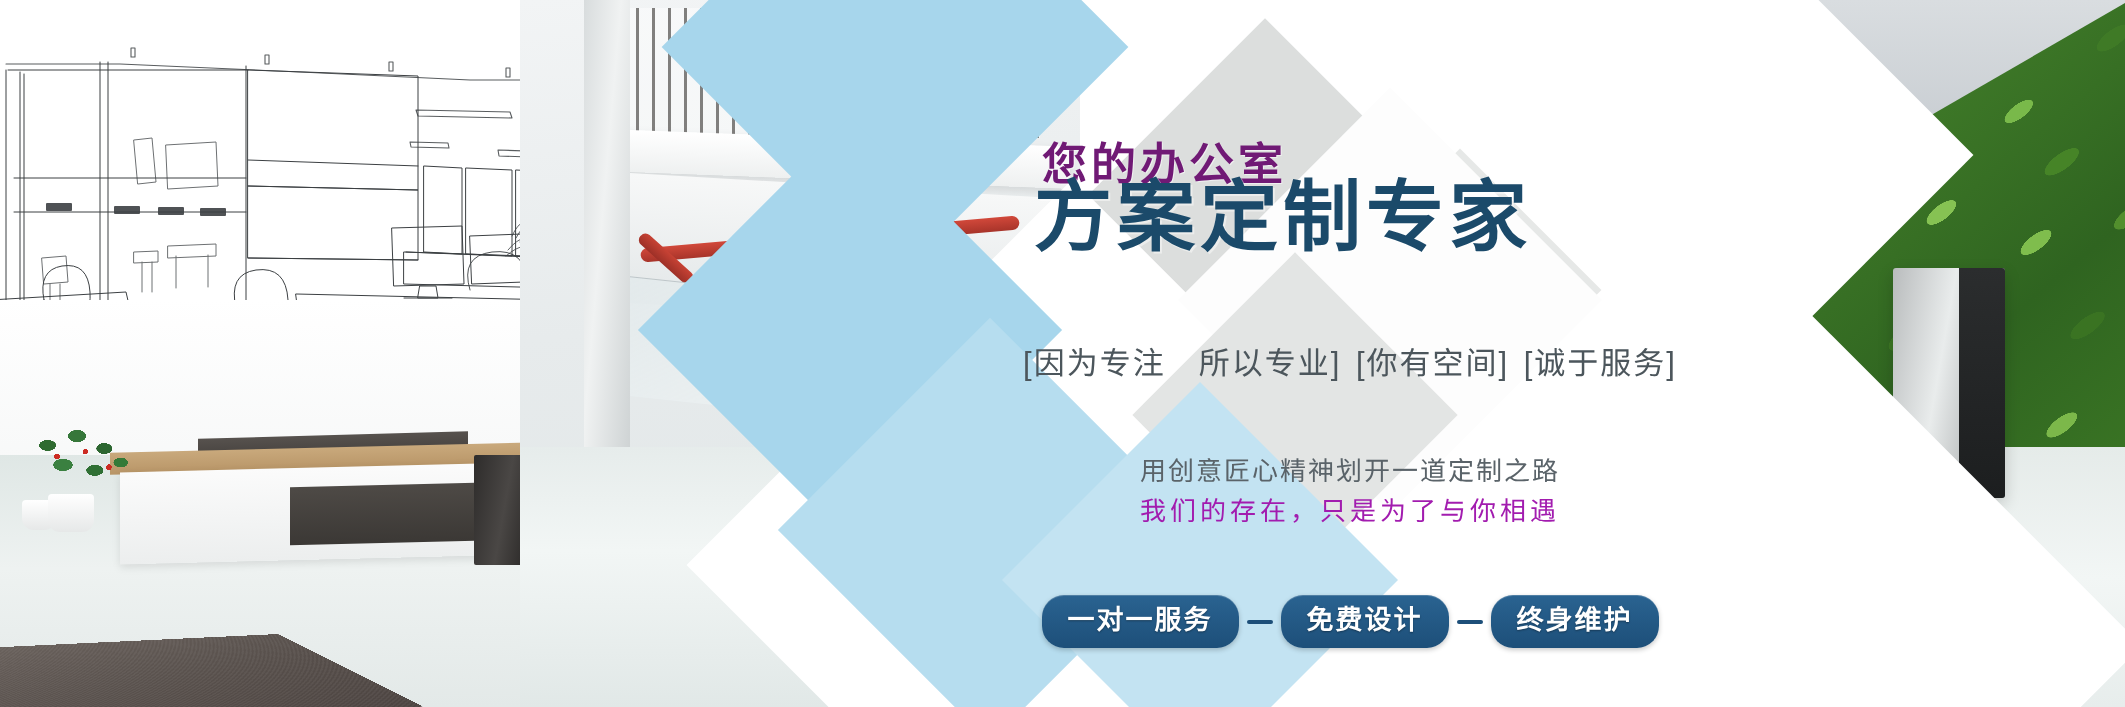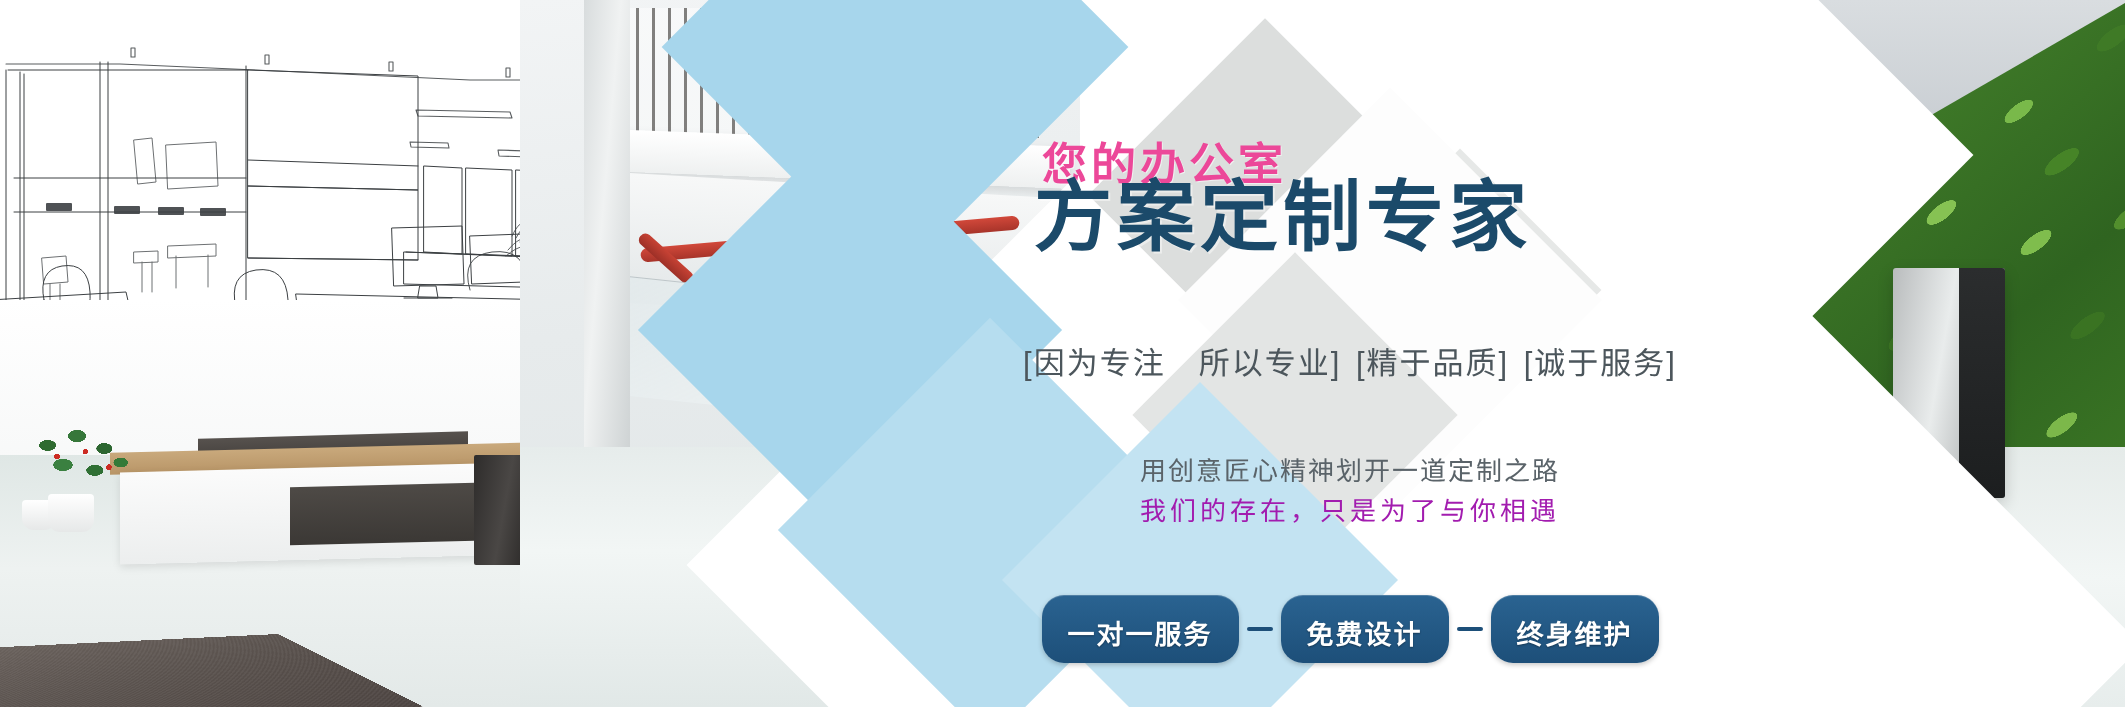--- a/index.html
+++ b/index.html
@@ -428,21 +428,21 @@
     width: 780px; height: 707px;
     z-index: 40;
   }
 
   .eyebrow {
     position: absolute;
     left: 82px; top: 128px;
     font-size: 45px;
     font-weight: 700;
     letter-spacing: 4px;
-    color: #ec4899;
+    color: #701a75;
     text-shadow: 1px 1px 0 rgba(255,255,255,.55);
     white-space: nowrap;
   }
 
   .headline {
     position: absolute;
     left: 74px; top: 178px;
     font-size: 78px;
     font-weight: 700;
     letter-spacing: 5px;
@@ -498,21 +498,21 @@
     justify-content: center;
     align-items: center;
     gap: 0;
   }
   .tag {
     background: linear-gradient(180deg, #2a6391 0%, #1d4f79 100%);
     color: #ffffff;
     font-size: 27px;
     font-weight: 700;
     letter-spacing: 2px;
-    padding: 18px 26px 11px;
+    padding: 3px 26px 11px;
     border-radius: 22px;
     white-space: nowrap;
     box-shadow: 0 2px 5px rgba(0,0,0,.22), inset 0 1px 0 rgba(255,255,255,.18);
     text-shadow: 0 1px 2px rgba(0,0,0,.35);
   }
   .tag-sep {
     width: 26px;
     height: 4px;
     background: #1d4f79;
     margin: 0 8px;
@@ -705,21 +705,21 @@
   <div class="diamond blue-low2"></div>
 
   <div class="content">
 
     <div class="eyebrow">您的办公室</div>
 
     <div class="headline">方案定制专家</div>
 
     <div class="tagline-brackets">
       <span>[因为专注　所以专业]</span>
-      <span>[精于品质]</span>
+      <span>[你有空间]</span>
       <span>[诚于服务]</span>
     </div>
 
 
     <div class="paragraph">
       <div class="pline">用创意匠心精神划开一道定制之路</div>
       <div class="pline soft">我们的存在，只是为了与你相遇</div>
     </div>
 
     <div class="tags">

